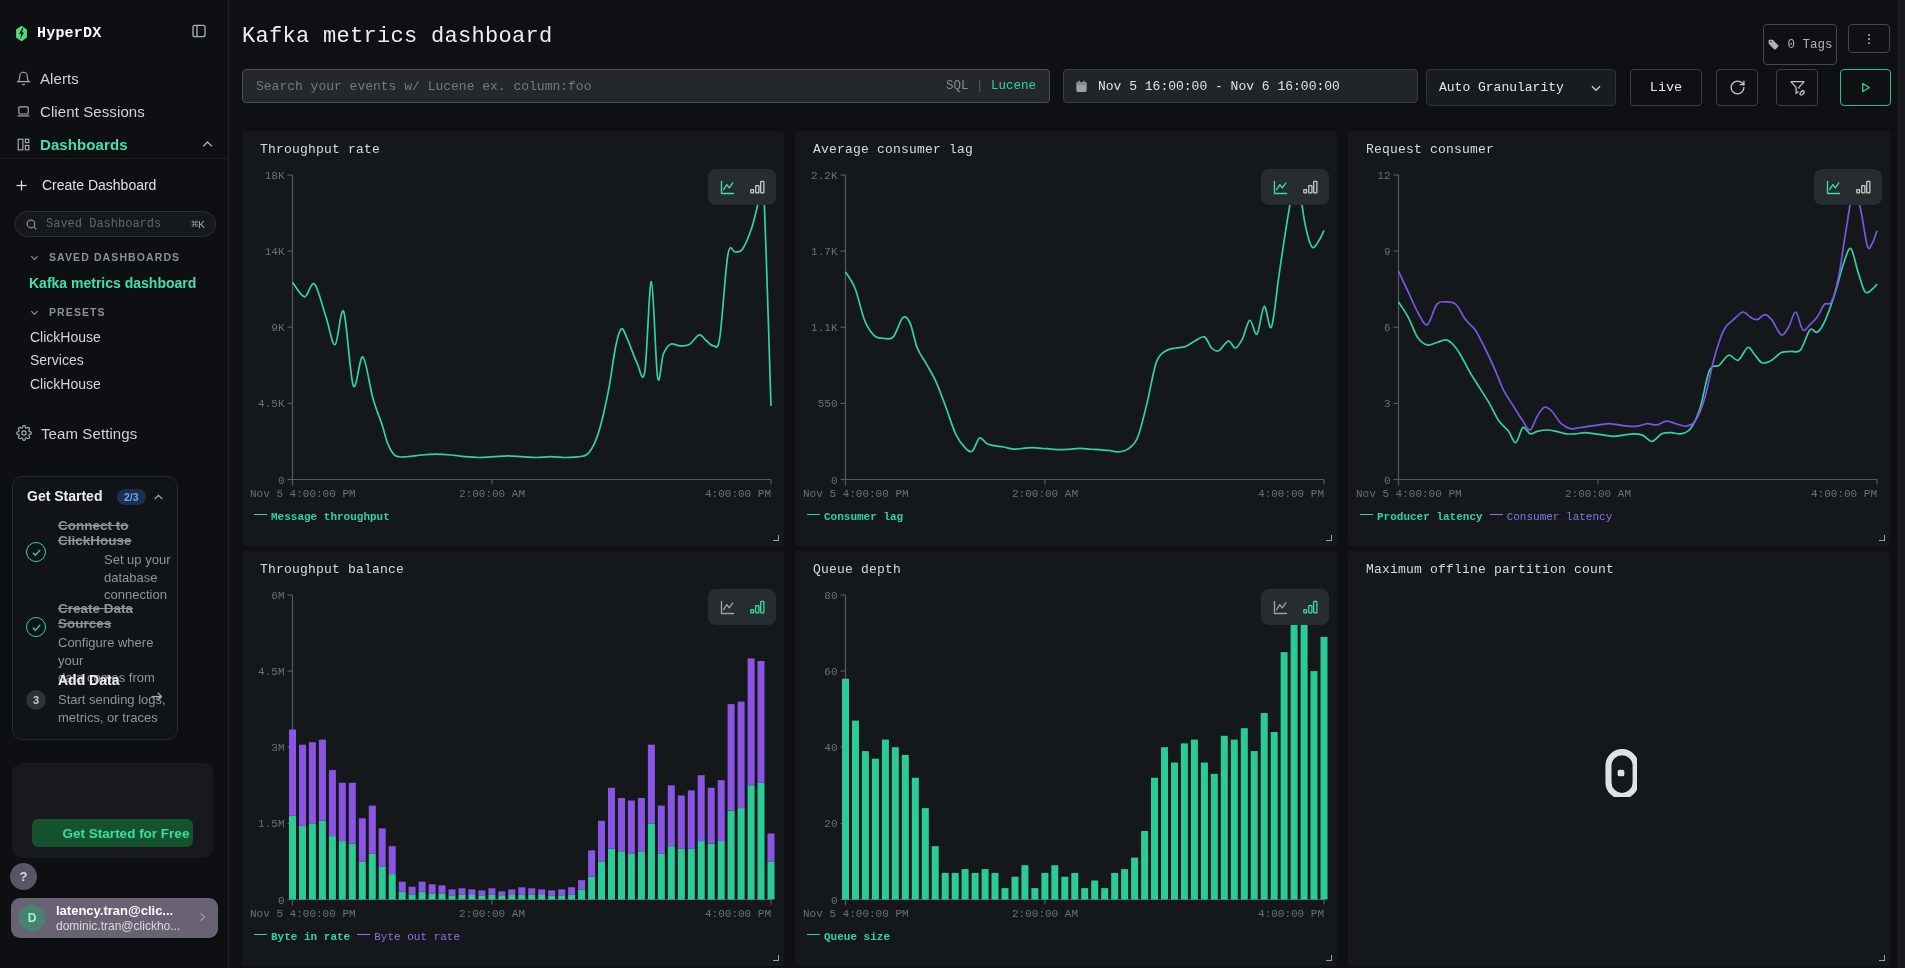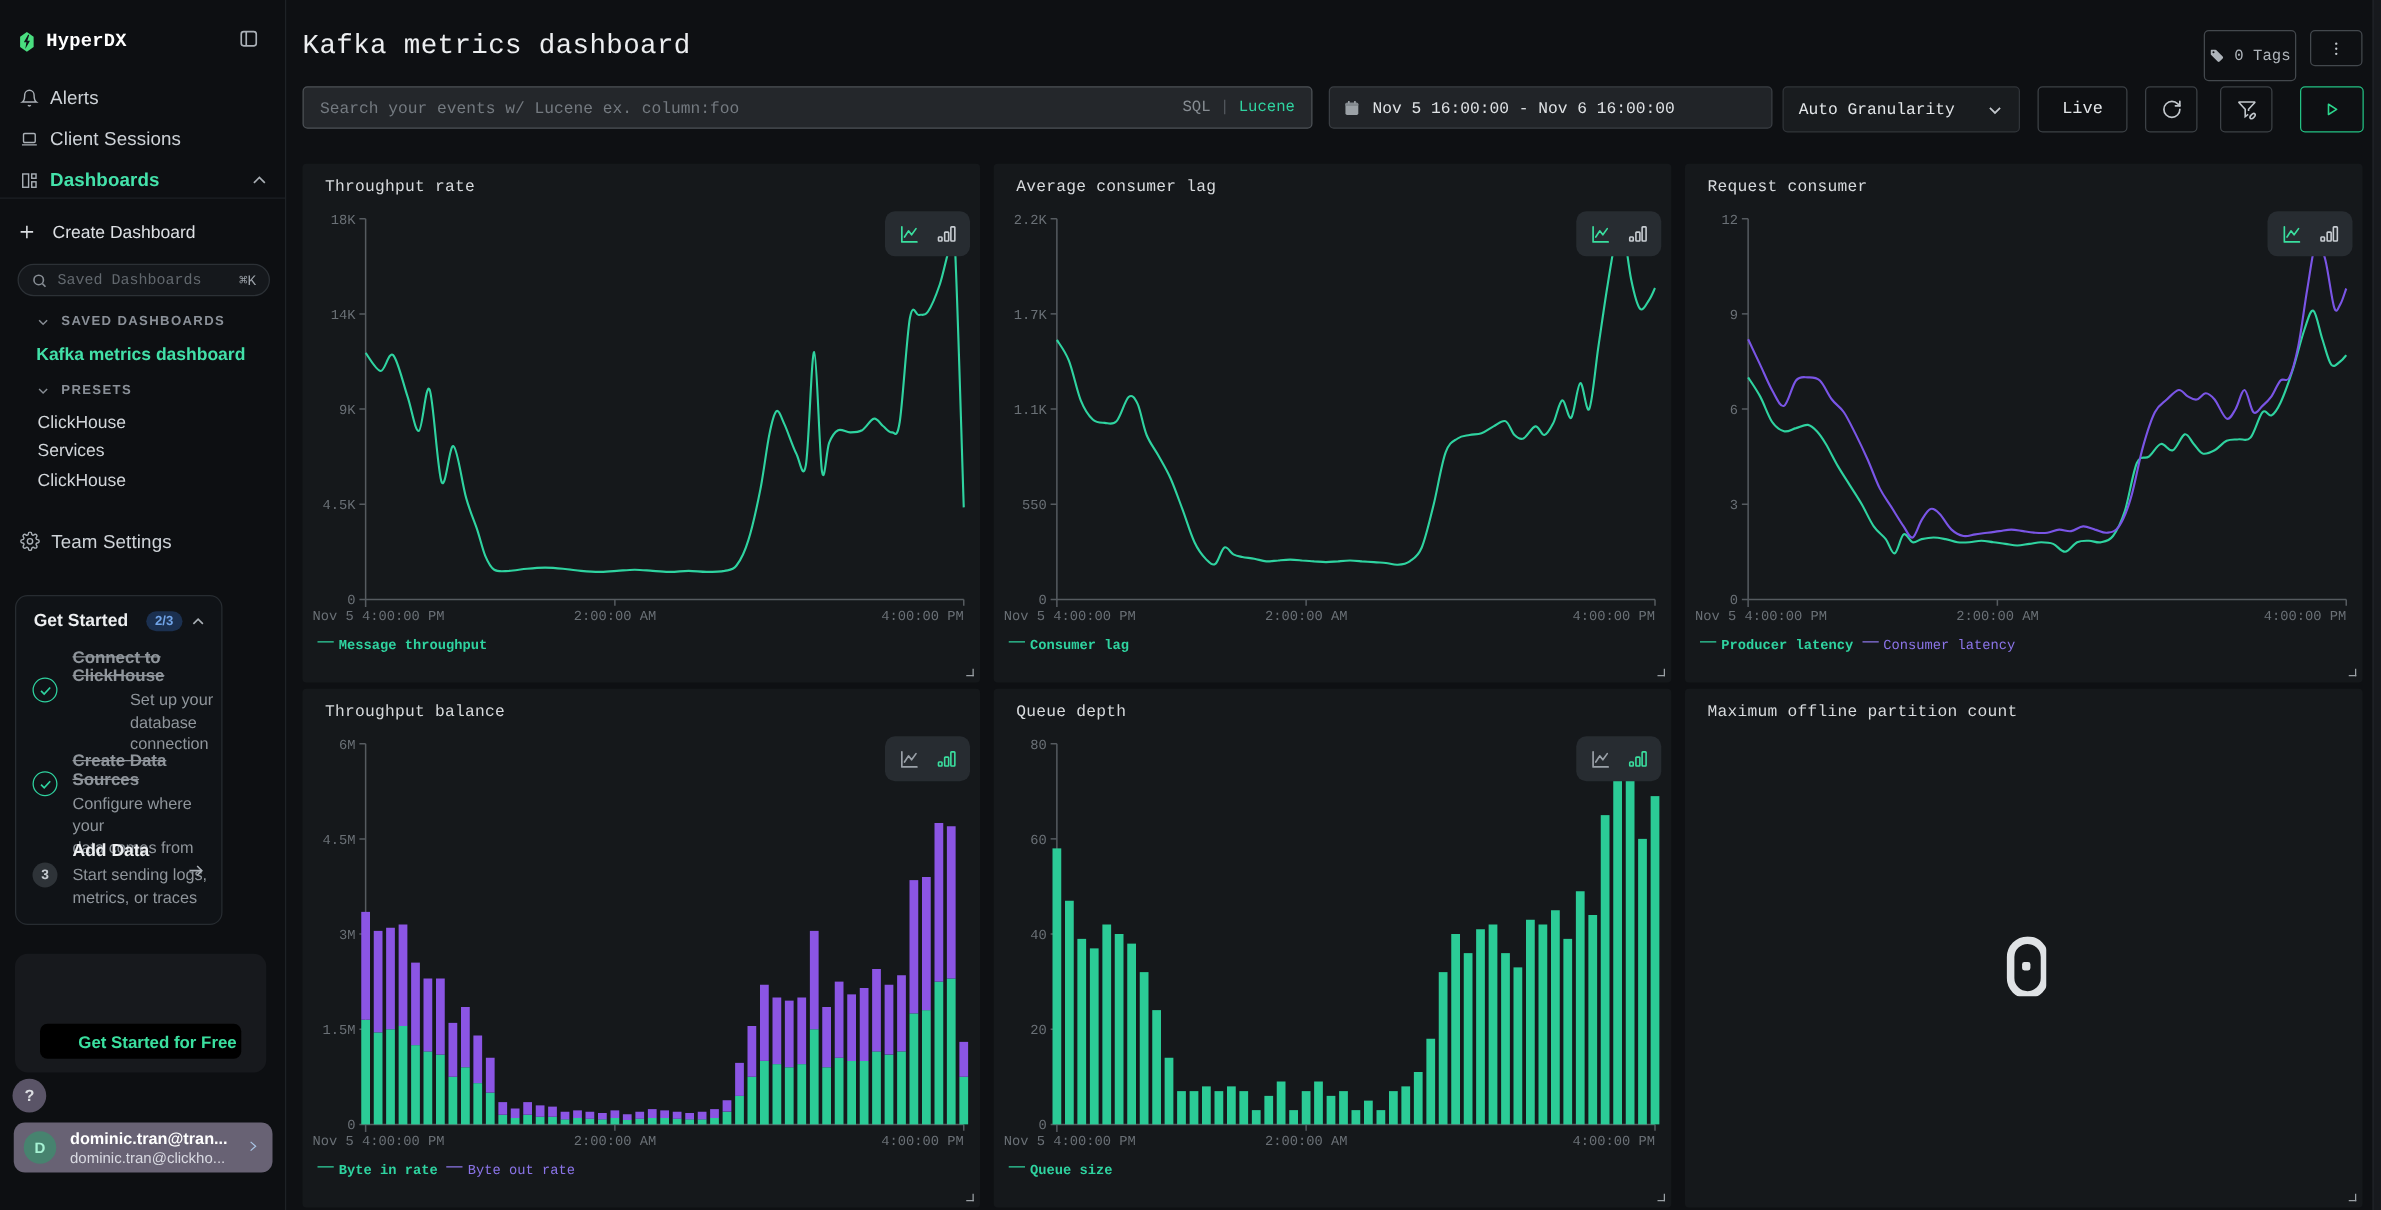--- a/index.html
+++ b/index.html
@@ -30,21 +30,21 @@
 .gs-head { position:absolute; left:14px; top:11px; font-size:14px; font-weight:bold; color:#eceef0; }
 .gs-badge { position:absolute; left:104px; top:12px; background:#1b3050; color:#71a4e8; font-size:10.5px; font-weight:bold; border-radius:9px; padding:2px 7px; }
 .gs-item-title { font-size:13.5px; font-weight:bold; color:#8f959b; text-decoration:line-through; }
 .gs-item-desc { font-size:13px; color:#8f959b; line-height:1.35; }
 .gs-check { position:absolute; width:20px; height:20px; border-radius:50%; border:1.4px solid #2fd3a0; display:flex; align-items:center; justify-content:center; }
 .gs-num { position:absolute; width:20px; height:20px; border-radius:50%; background:#2e3338; color:#c6cbd0; font-size:11px; font-weight:bold; display:flex; align-items:center; justify-content:center; }
 
 
 .cloud-card { position:absolute; left:12px; top:763px; width:201px; height:95px; background:#17191d; border-radius:10px; text-align:center; }
 .cloud-card .txt { margin-top:12px; font-size:14px; color:#e6e9eb; line-height:1.5; }
-.cloud-btn { position:absolute; left:20px; right:20px; top:56px; height:28px; background:#000000; color:#3adf9f; border-radius:6px; font-size:13.5px; font-weight:bold; display:flex; align-items:center; justify-content:center;padding-left:27px; }
+.cloud-btn { position:absolute; left:20px; right:20px; top:56px; height:28px; background:#14532d; color:#3adf9f; border-radius:6px; font-size:13.5px; font-weight:bold; display:flex; align-items:center; justify-content:center;padding-left:27px; }
 .help-circle { position:absolute; left:10px; top:863px; width:27px; height:27px; border-radius:50%; background:#5a5467; color:#dcdee2; font-size:13px; font-weight:bold; display:flex; align-items:center; justify-content:center; }
 .user-chip { position:absolute; left:11px; top:898px; width:207px; height:40px; background:#686274; border-radius:9px; display:flex; align-items:center; padding-left:8px; }
 .user-avatar { width:26px; height:26px; border-radius:50%; background:#47836f; color:#a5f2d3; font-size:12px; font-weight:bold; display:flex; align-items:center; justify-content:center; }
 .user-texts { margin-left:11px; }
 .user-name { font-size:13px; font-weight:bold; color:#ffffff; }
 .user-sub { font-size:12px; color:#d9dae2; margin-top:1px; }
 .user-chev { margin-left:auto; margin-right:8px; color:#c8ccd1; font-size:12px; }
 
 
 .page-title { position:absolute; left:242px; top:24px; font-family:"Liberation Mono", monospace; font-size:22px; font-weight:normal; color:#eceef0; letter-spacing:0.3px; }
@@ -182,21 +182,21 @@
       </svg>
   </div>
 
   <div class="cloud-card">
     <div class="cloud-btn">Get Started for Free</div>
   </div>
   <div class="help-circle">?</div>
   <div class="user-chip">
     <div class="user-avatar">D</div>
     <div class="user-texts">
-      <div class="user-name">dominic.tran@tran...</div>
+      <div class="user-name">latency.tran@clic...</div>
       <div class="user-sub">dominic.tran@clickho...</div>
     </div>
     <span class="user-chev" style="margin-right:10px;"><svg width="12" height="12" viewBox="0 0 24 24" fill="none" stroke="#a9c4e4" stroke-width="2">
           <path d="M9 5l8 7-8 7"></path>
         </svg></span>
   </div>
 </div>
 
 <div class="page-title">Kafka metrics dashboard</div>
 <div class="tags-btn"><svg width="13" height="13" viewBox="0 0 24 24" fill="#aeb4ba" style="margin-right:7px;">

